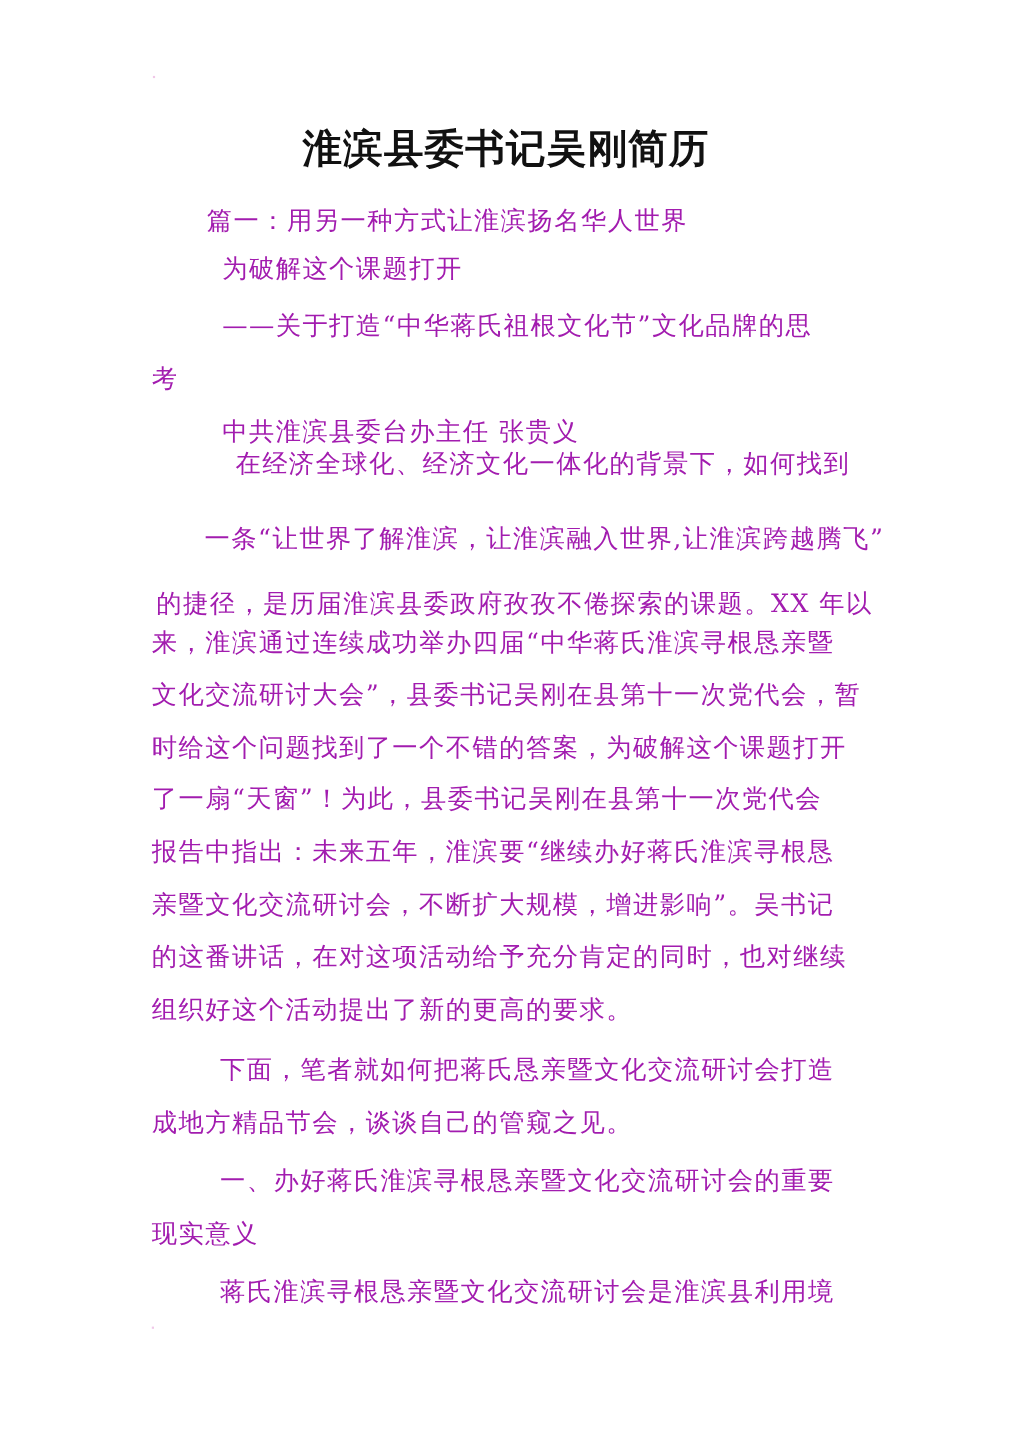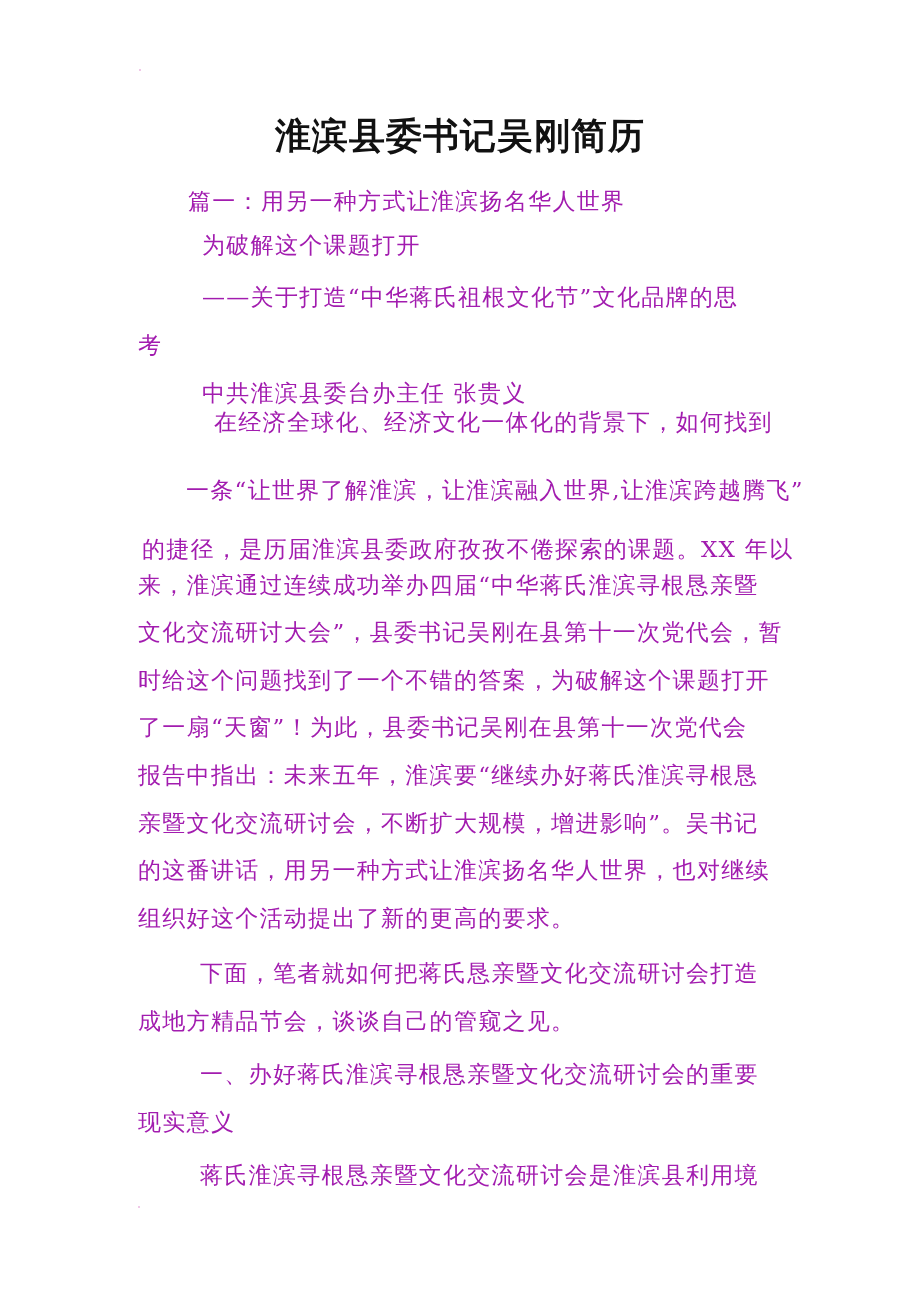--- a/index.html
+++ b/index.html
@@ -67,21 +67,21 @@
       <div class="line" style="left: 202px; top: 378px;">中共淮滨县委台办主任 张贵义</div>
       <div class="line" style="left: 214px; top: 407px;">在经济全球化、经济文化一体化的背景下，如何找到</div>
       <div class="line" style="left: 138px; top: 475px; margin-left: 48px;">一条“让世界了解淮滨，让淮滨融入世界,让淮滨跨越腾飞”</div>
       <div class="line" style="left: 142px; top: 522px; margin-top: 12px;">的捷径，是历届淮滨县委政府孜孜不倦探索的课题。XX 年以</div>
       <div class="line" style="left: 138px; top: 570px; text-align: right;">来，淮滨通过连续成功举办四届“中华蒋氏淮滨寻根恳亲暨</div>
       <div class="line" style="left: 138px; top: 617px;">文化交流研讨大会”，县委书记吴刚在县第十一次党代会，暂</div>
       <div class="line" style="left: 138px; top: 665px;">时给这个问题找到了一个不错的答案，为破解这个课题打开</div>
       <div class="line" style="left: 138px; top: 712px;">了一扇“天窗”！为此，县委书记吴刚在县第十一次党代会</div>
       <div class="line" style="left: 138px; top: 760px;">报告中指出：未来五年，淮滨要“继续办好蒋氏淮滨寻根恳</div>
       <div class="line" style="left: 138px; top: 808px;">亲暨文化交流研讨会，不断扩大规模，增进影响”。吴书记</div>
-      <div class="line" style="left: 138px; top: 855px;">的这番讲话，用另一种方式让淮滨扬名华人世界，也对继续</div>
+      <div class="line" style="left: 138px; top: 855px;">的这番讲话，在对这项活动给予充分肯定的同时，也对继续</div>
       <div class="line" style="left: 138px; top: 903px;">组织好这个活动提出了新的更高的要求。</div>
       <div class="line" style="left: 200px; top: 958px;">下面，笔者就如何把蒋氏恳亲暨文化交流研讨会打造</div>
       <div class="line" style="left: 138px; top: 1006px;">成地方精品节会，谈谈自己的管窥之见。</div>
       <div class="line" style="left: 200px; top: 1059px;">一、办好蒋氏淮滨寻根恳亲暨文化交流研讨会的重要</div>
       <div class="line" style="left: 138px; top: 1107px;">现实意义</div>
       <div class="line" style="left: 200px; top: 1160px;">蒋氏淮滨寻根恳亲暨文化交流研讨会是淮滨县利用境</div>
     </div>
 </div>
 
 </body></html>

